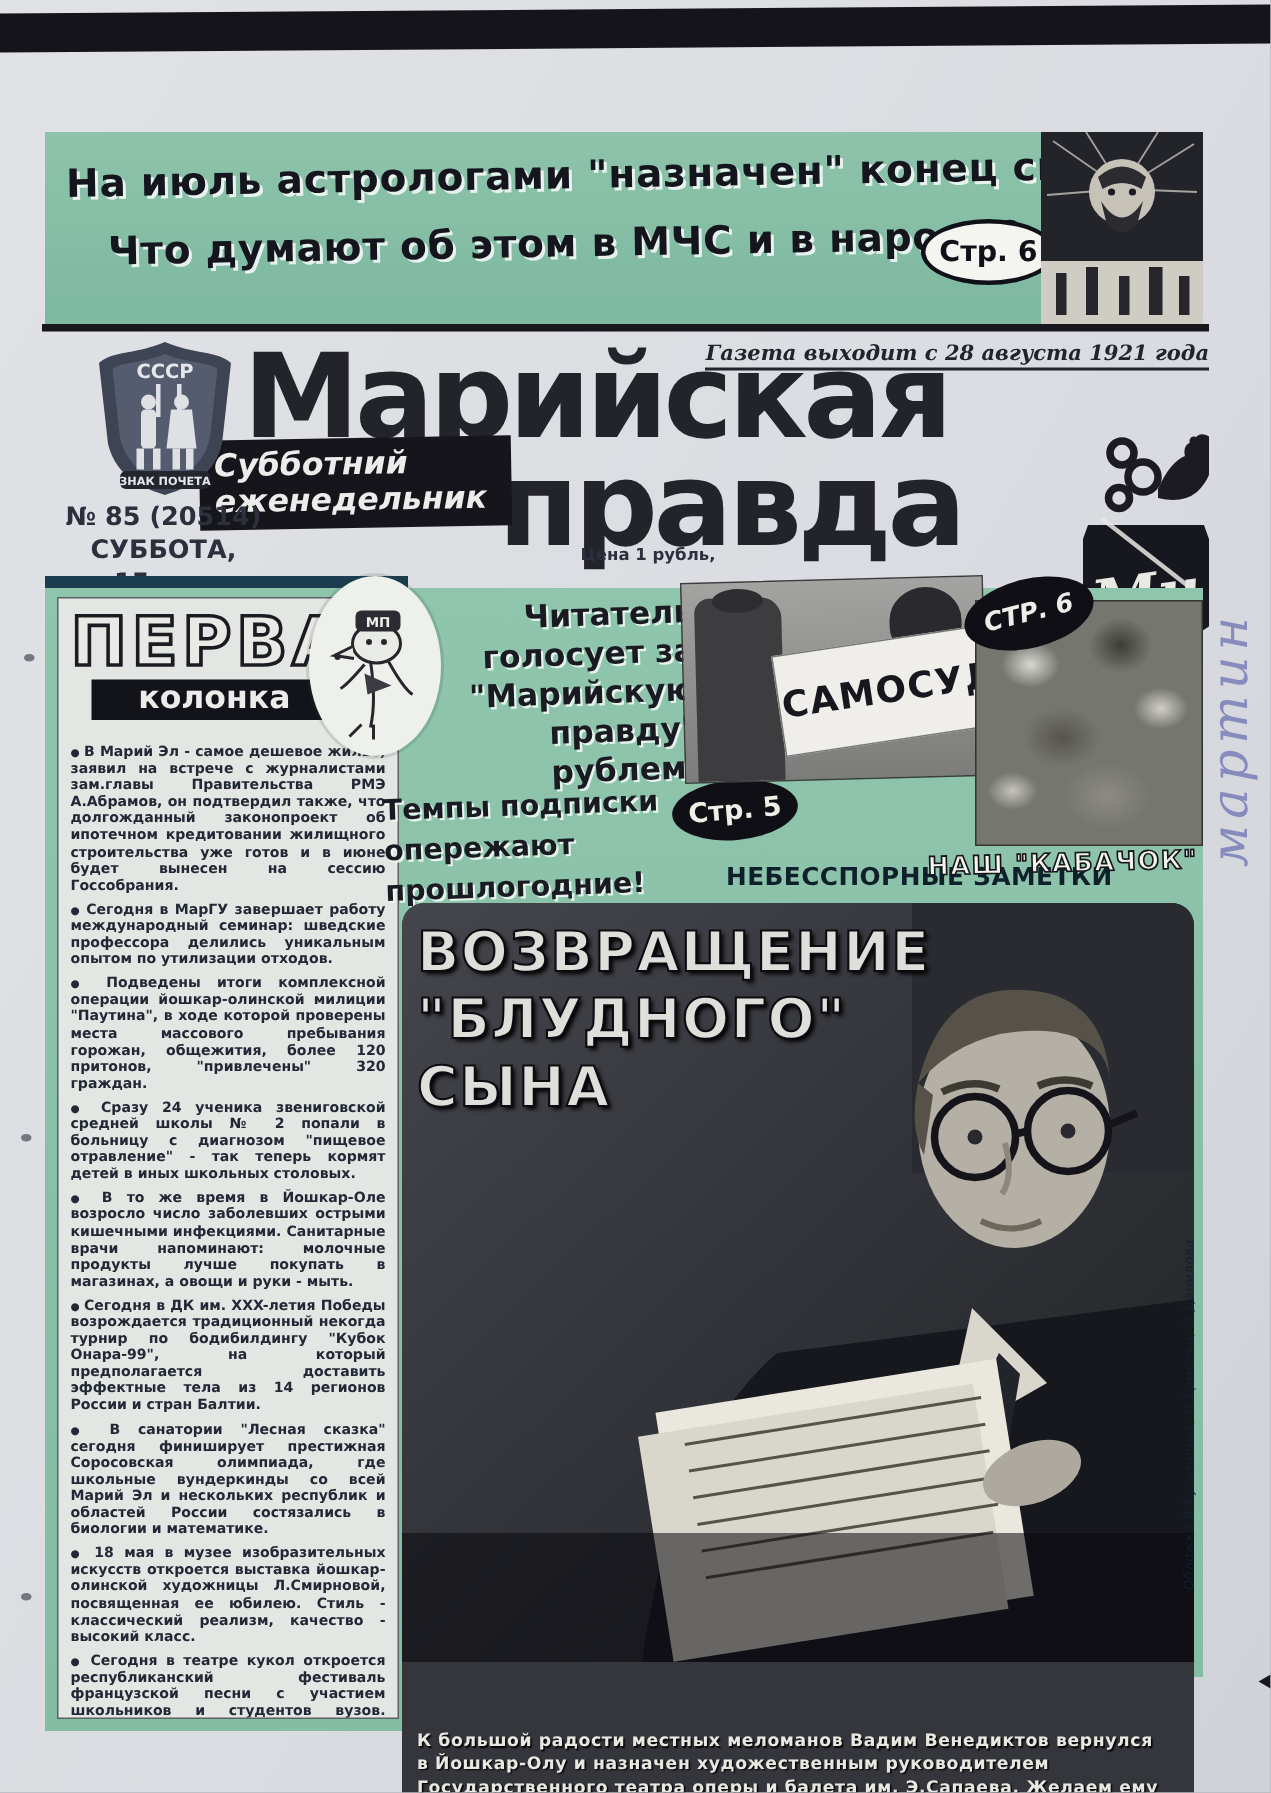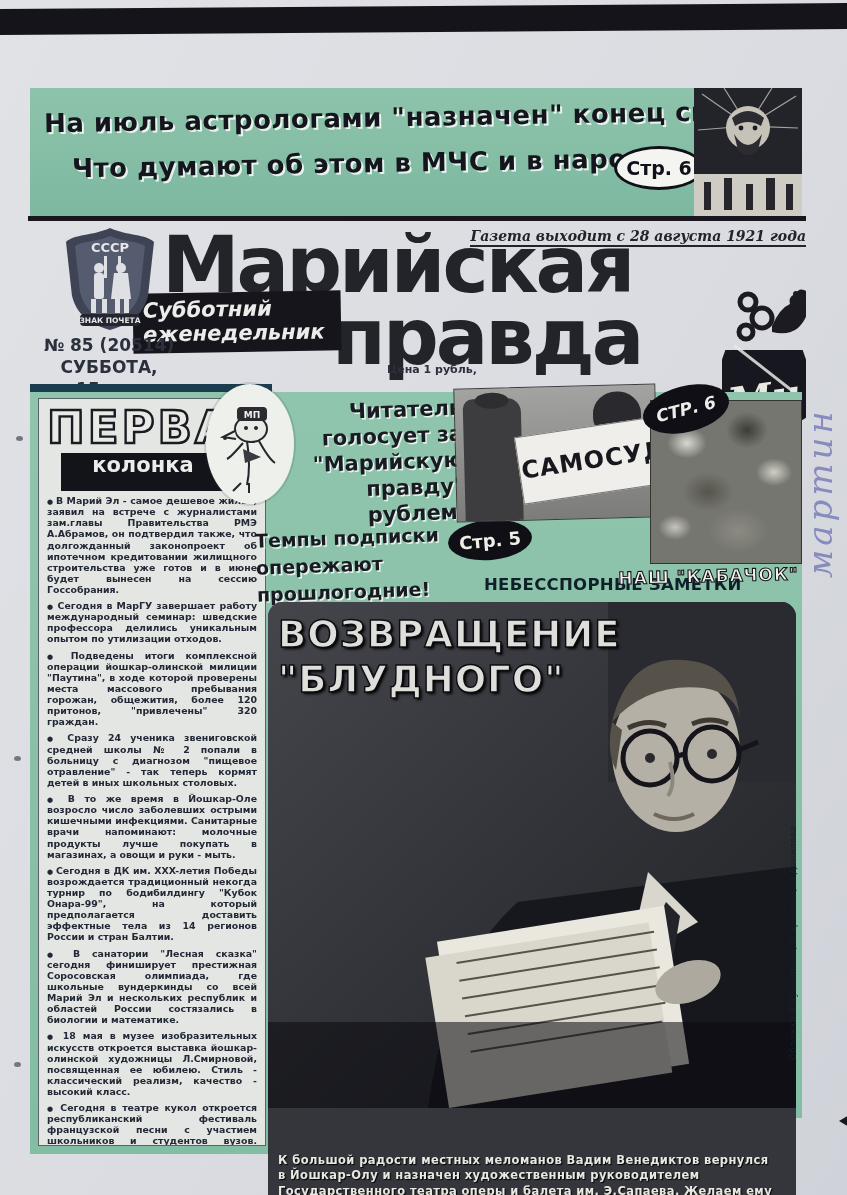--- a/index.html
+++ b/index.html
@@ -38,21 +38,21 @@
   .swordline{left:726px;top:368px;width:78px;height:3px;background:#e9e9e4;transform:rotate(38deg);opacity:.85;}
   
   .greenzone{left:30px;top:392px;width:772px;height:726px;background:linear-gradient(180deg,#8fc5ac,#83bda4);}
   .greenfoot{left:30px;top:1118px;width:252px;height:36px;background:#83bda4;}
   
   .col{left:38px;top:398px;width:228px;height:748px;background:#e4e6e3;border:1px solid #5c6164;
         padding:6px 8px;box-sizing:border-box;overflow:hidden;}
   .col-title{font-size:45px;font-weight:bold;letter-spacing:3px;color:#e9eae6;
         -webkit-text-stroke:2.4px #1b1b22;text-shadow:1px 1px 0 #1b1b22;line-height:1;}
   .col-sub{background:#13131a;color:#ececea;font-weight:bold;font-size:21px;text-align:center;
-        width:78%;margin:3px 0 4px 14px;padding:0 0 14px;}
+        width:78%;margin:3px 0 16px 14px;padding:0 0 3px;}
   .col p{font-size:9.4px;font-weight:bold;text-align:justify;line-height:1.18;margin:0 0 5px;color:#222835;}
   .col p::before{content:"● ";font-size:7px;}
   .mascot{left:206px;top:384px;width:88px;height:120px;background:#eef0ec;border-radius:50%;
         box-shadow:0 0 0 2px rgba(40,60,50,.15);display:flex;align-items:center;justify-content:center;}
   
   .reader{left:268px;top:398px;width:196px;text-align:right;transform:rotate(-2deg);}
   .reader div,.pace div{font-weight:bold;font-size:21px;color:#1a1a22;line-height:26px;
         text-shadow:1.5px 1.5px 0 rgba(240,248,243,.9);white-space:nowrap;}
   .pace{left:256px;top:524px;width:210px;transform:rotate(-2deg);}
   .pace div{font-size:19px;line-height:27px;}
@@ -305,20 +305,21 @@
           <line x1="196" y1="416" x2="396" y2="416"></line>
             <line x1="196" y1="434" x2="390" y2="434"></line>
         </g>
       </g>
       <ellipse cx="420" cy="380" rx="34" ry="20" fill="#ada99e" transform="rotate(-20 420 380)"></ellipse>
       <rect x="0" y="420" width="528" height="86" fill="rgba(10,10,14,.55)"></rect>
     </svg>
     <div class="headline">
       <div>ВОЗВРАЩЕНИЕ</div>
       <div>"БЛУДНОГО"</div>
+      <div>СЫНА</div>
     </div>
     <div class="caption">К большой радости местных меломанов Вадим Венедиктов вернулся в Йошкар-Олу и назначен художественным руководителем Государственного театра оперы и балета им. Э.Сапаева. Желаем ему и коллективу театра взаимной любви.</div>
     <div class="str3">Стр. 3</div>
   </div>
   <div class="abs credit">Обложка В.Кузьминых, Н.Ермолка, О.Данилова</div>
   <div class="abs arrowL"></div>
 
 </div>
 
 </body></html>

